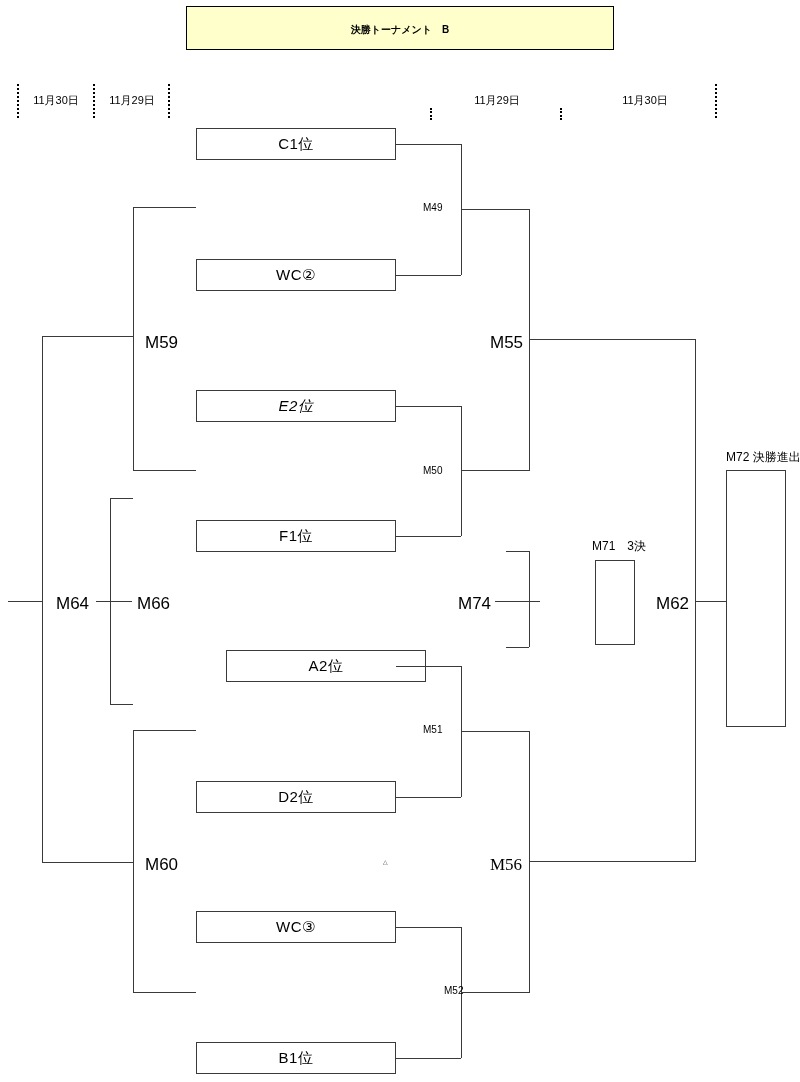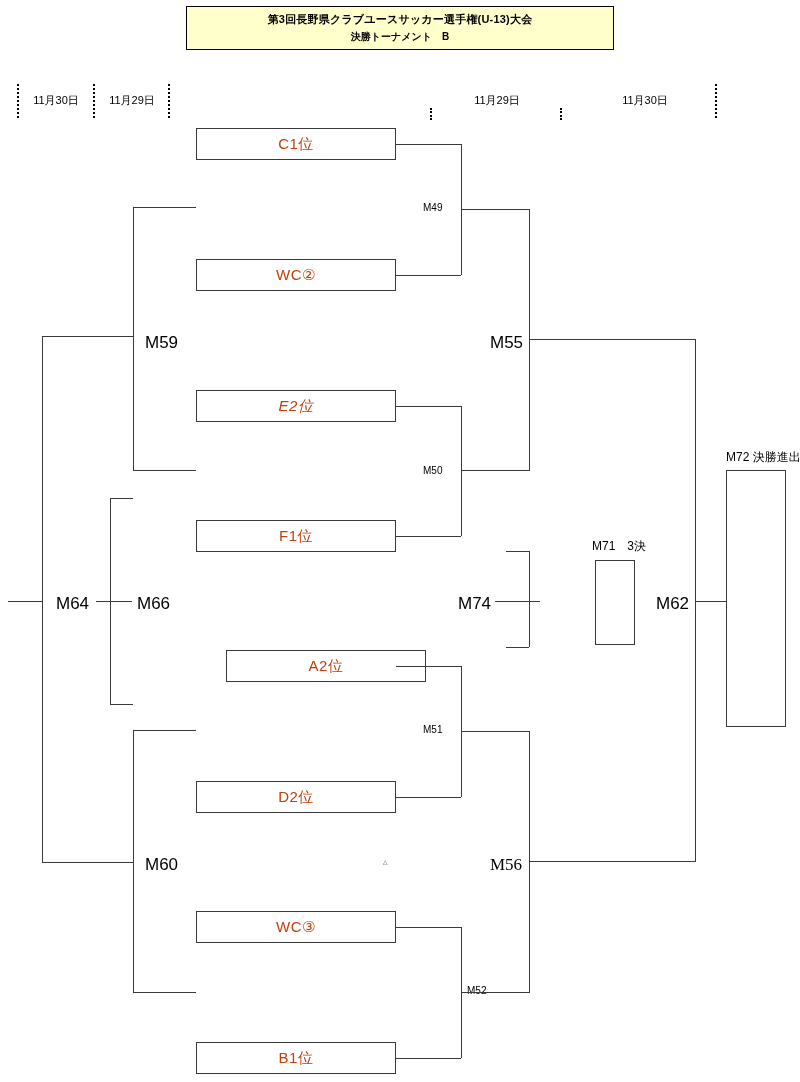--- a/index.html
+++ b/index.html
@@ -62,21 +62,21 @@
   .team-box {
     position: absolute;
     box-sizing: border-box;
     border: 1px solid #3a3a3a;
     background: #ffffff;
     display: flex;
     align-items: center;
     justify-content: center;
     font-size: 15px;
     letter-spacing: 0.5px;
-    color: #c2410c;
+    color: #000000;
   }
 
   
   .result-box {
     position: absolute;
     box-sizing: border-box;
     border: 1px solid #3a3a3a;
     background: #ffffff;
   }
 
@@ -109,21 +109,20 @@
   .artifact {
     position: absolute;
     font-size: 6px;
     color: #334;
   }
 </style>
 </head>
 <body>
 
 <div id="title-banner">
-  <div class="t-main">第3回長野県クラブユースサッカー選手権(U-13)大会</div>
   <div class="t-sub">決勝トーナメント　B</div>
 </div>
 
 <div class="dot-sep" style="left:17px; top:84px; height:34px;"></div>
 <div class="date-label" style="left:19px; top:93px; width:74px;">11月30日</div>
 <div class="dot-sep" style="left:93px; top:84px; height:34px;"></div>
 <div class="date-label" style="left:95px; top:93px; width:74px;">11月29日</div>
 <div class="dot-sep" style="left:168px; top:84px; height:34px;"></div>
 
 <div class="dot-sep" style="left:430px; top:108px; height:12px;"></div>
@@ -152,21 +151,21 @@
 <div class="match-label" style="left:423px; top:465px;">M50</div>
 
 <div class="h-line" style="left:396px; top:666px; width:65px;"></div>
 <div class="h-line" style="left:396px; top:797px; width:65px;"></div>
 <div class="v-line" style="left:461px; top:666px; height:131px;"></div>
 <div class="match-label" style="left:423px; top:724px;">M51</div>
 
 <div class="h-line" style="left:396px; top:927px; width:65px;"></div>
 <div class="h-line" style="left:396px; top:1058px; width:65px;"></div>
 <div class="v-line" style="left:461px; top:927px; height:131px;"></div>
-<div class="match-label" style="left:423px; top:985px;padding-left:44px;">M52</div>
+<div class="match-label" style="left:400px; top:985px;padding-left:44px;">M52</div>
 
 <div class="h-line" style="left:461px; top:209px; width:69px;"></div>
 <div class="h-line" style="left:461px; top:470px; width:69px;"></div>
 <div class="v-line" style="left:529px; top:209px; height:261px;"></div>
 <div class="match-label big" style="left:490px; top:333px;">M55</div>
 
 <div class="h-line" style="left:461px; top:731px; width:69px;"></div>
 <div class="h-line" style="left:461px; top:992px; width:69px;"></div>
 <div class="v-line" style="left:529px; top:731px; height:261px;"></div>
 <div class="match-label big" style="left:490px; top:855px;font-family:Liberation Serif, serif;">M56</div>

